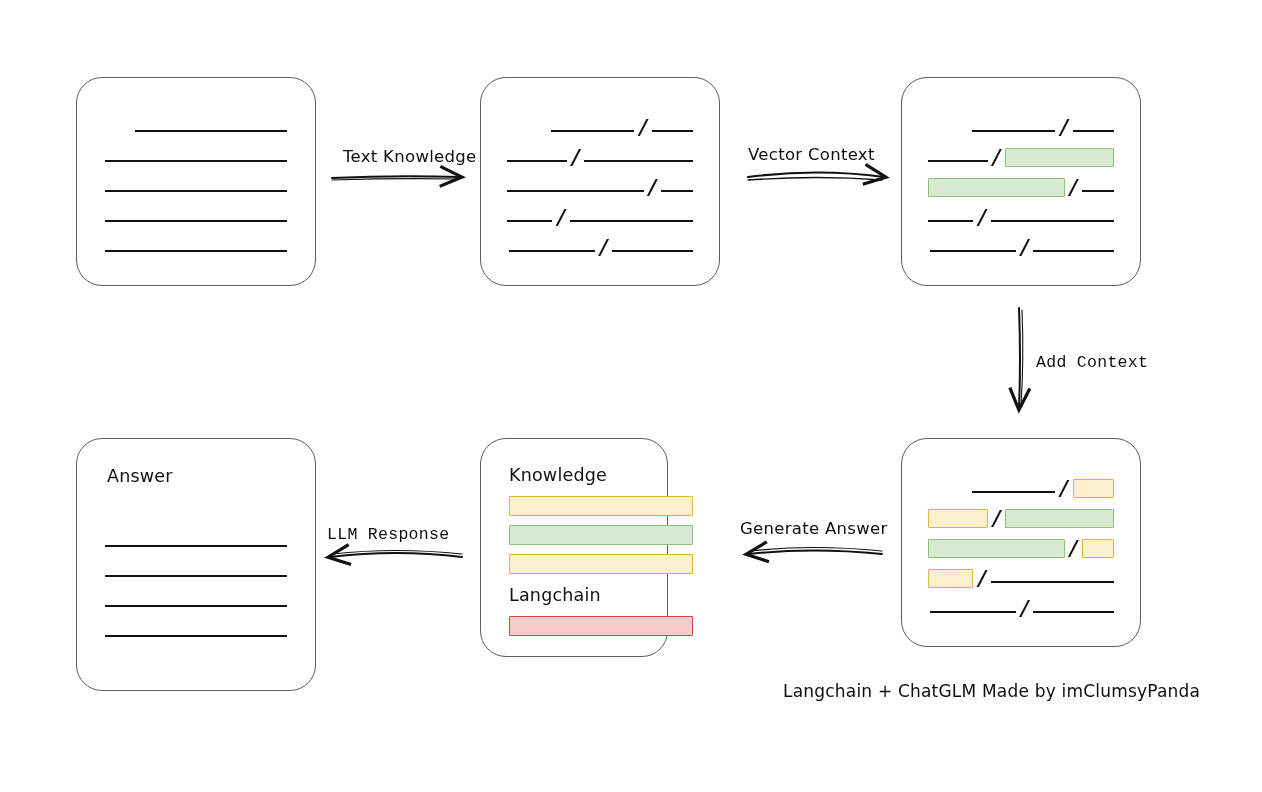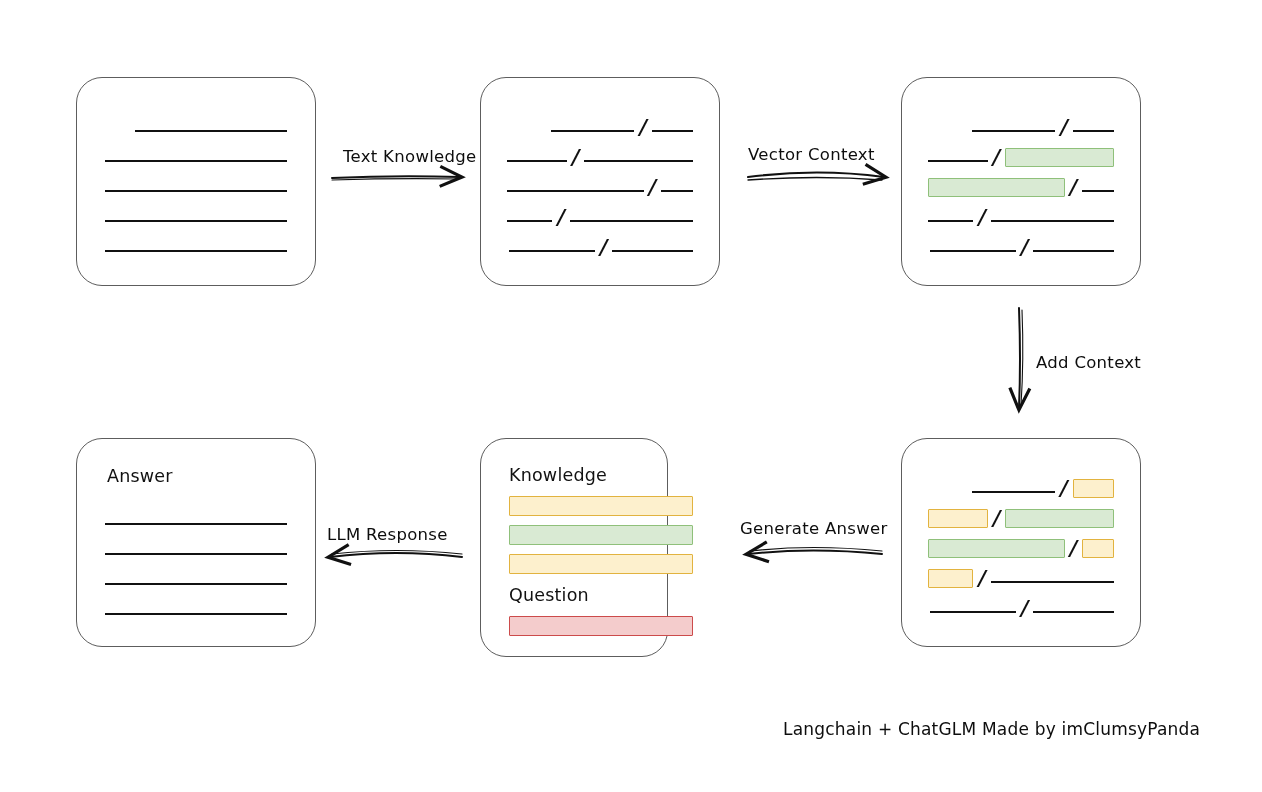--- a/index.html
+++ b/index.html
@@ -105,21 +105,20 @@
     white-space: nowrap;
   }
 
   
   .footer-caption {
     position: absolute;
     font-size: 17px;
     letter-spacing: 0.2px;
     color: #0d0d0d;
     white-space: nowrap;
-    margin-top: 38px;
   }
 
   svg.arrow-layer {
     position: absolute;
     left: 0;
     top: 0;
     width: 1262px;
     height: 792px;
     pointer-events: none;
   }
@@ -163,23 +162,23 @@
     </g>
 
     <g>
       <path d="M462,557 Q396,549 330,557" fill="none" stroke="#111" stroke-width="2" stroke-linecap="round" marker-end="url(#ah-l)"></path>
       <path d="M462,554 Q396,547 332,554" fill="none" stroke="#111" stroke-width="1.2" stroke-linecap="round"></path>
     </g>
   </svg>
 
   <div class="arrow-label" style="left:343px; top:147px;">Text Knowledge</div>
   <div class="arrow-label" style="left:748px; top:145px;">Vector Context</div>
-  <div class="arrow-label" style="left:1036px; top:353px;">Add Context</div>
+  <div class="arrow-label" style="left:1036px; top:353px;font-family:Liberation Mono, monospace;">Add Context</div>
   <div class="arrow-label" style="left:740px; top:519px;">Generate Answer</div>
-  <div class="arrow-label" style="left:327px; top:525px;">LLM Response</div>
+  <div class="arrow-label" style="left:327px; top:525px;font-family:Liberation Mono, monospace;">LLM Response</div>
 
   <div class="doc-box" style="left:76px; top:77px; width:240px; height:209px;">
     <div class="rows" id="rows-source-document" style="padding:0 28px;">
         <div class="row">
           <div style="width: 30px; flex: 0 0 auto;"></div>
           <div class="seg" style="width: 153px;"></div>
         </div>
         <div class="row">
           <div class="seg" style="width: 183px;"></div>
         </div>
@@ -291,27 +290,27 @@
       </div>
   </div>
 
   <div class="doc-box" style="left:480px; top:438px; width:188px; height:219px;">
     <div class="box-heading" style="left:28px; top:26px;">Knowledge</div>
     <div id="knowledge-bars">
         <div class="kq-bar yellow" style="left: 28px; width: 184px; top: 57px;"></div>
         <div class="kq-bar green" style="left: 28px; width: 184px; top: 86px;"></div>
         <div class="kq-bar yellow" style="left: 28px; width: 184px; top: 115px;"></div>
       </div>
-    <div class="box-heading" style="left:28px; top:146px;">Question</div>
+    <div class="box-heading" style="left:28px; top:146px;">Langchain</div>
     <div id="question-bars">
         <div class="kq-bar red" style="left: 28px; width: 184px; top: 177px;"></div>
       </div>
   </div>
 
-  <div class="doc-box" style="left:76px; top:438px; width:240px; height:209px;">
+  <div class="doc-box" style="left:76px; top:438px; width:240px; height:253px;">
     <div class="box-heading" style="left:30px; top:27px;">Answer</div>
     <div class="rows" id="rows-answer" style="padding:42px 28px 8px 28px;">
         <div class="row">
           <div class="seg" style="width: 183px;"></div>
         </div>
         <div class="row">
           <div class="seg" style="width: 183px;"></div>
         </div>
         <div class="row">
           <div class="seg" style="width: 183px;"></div>

